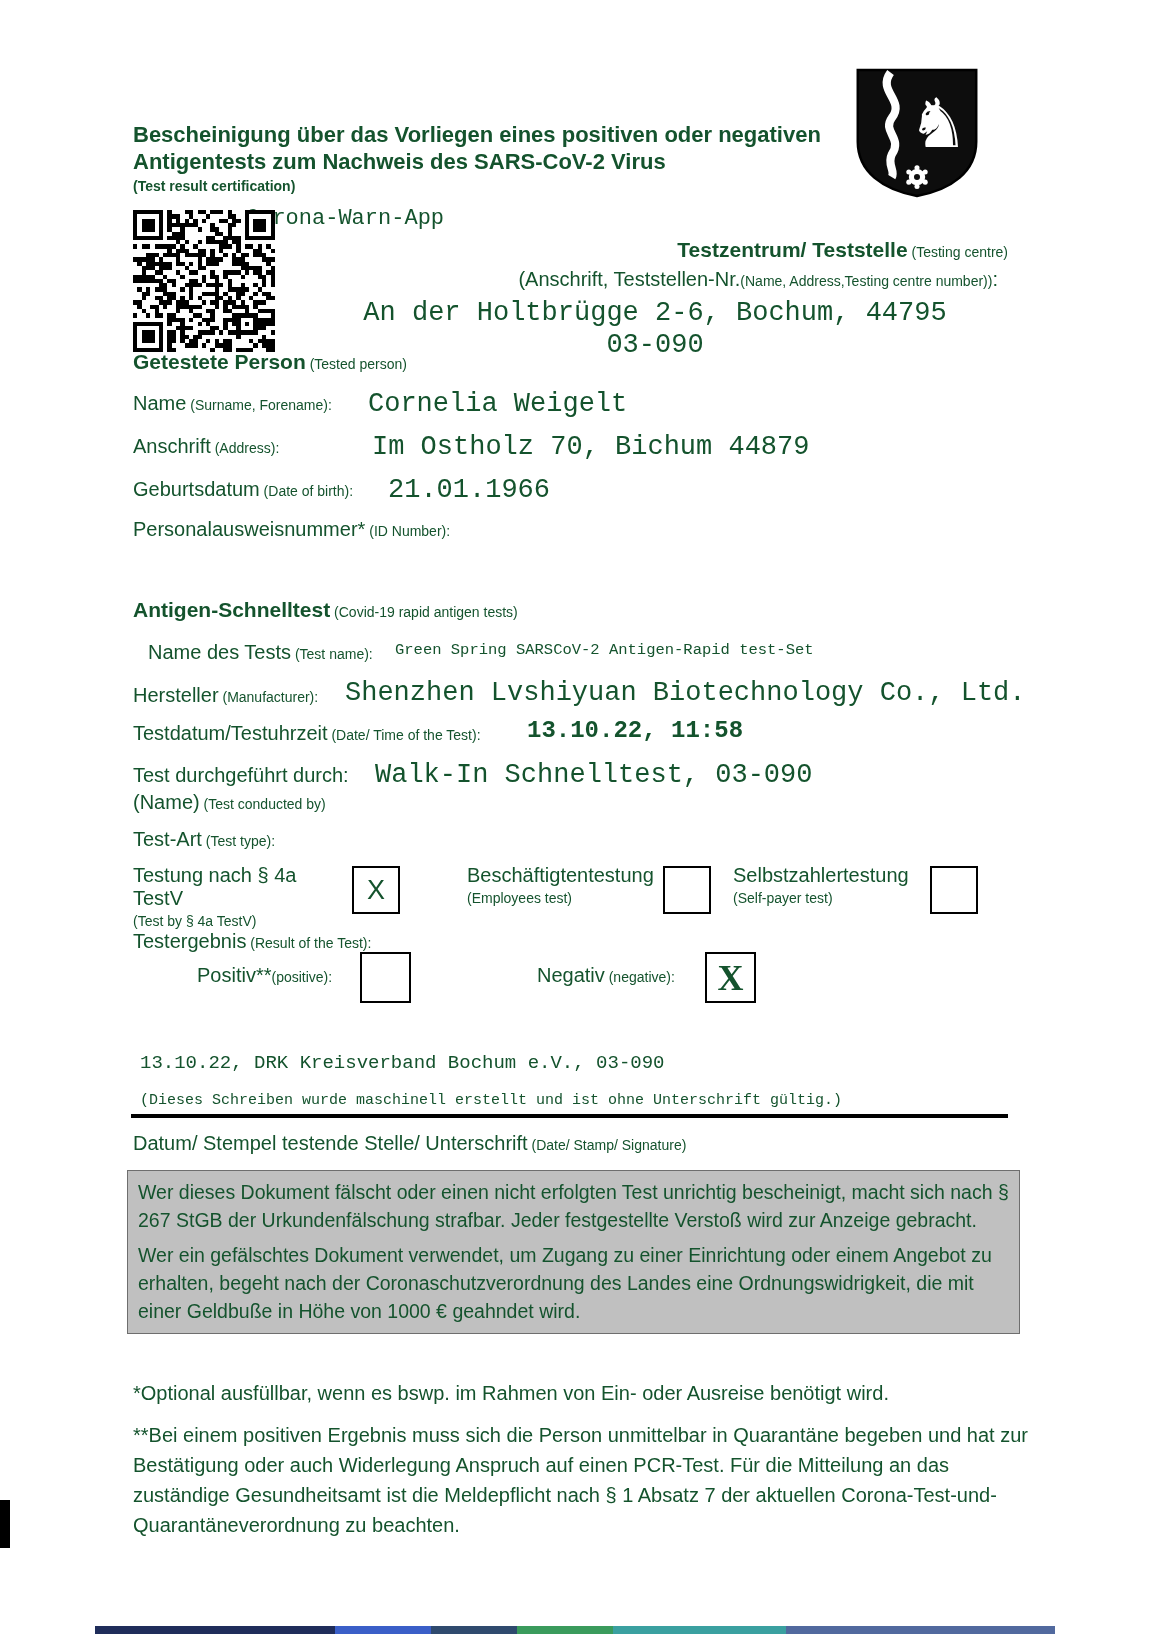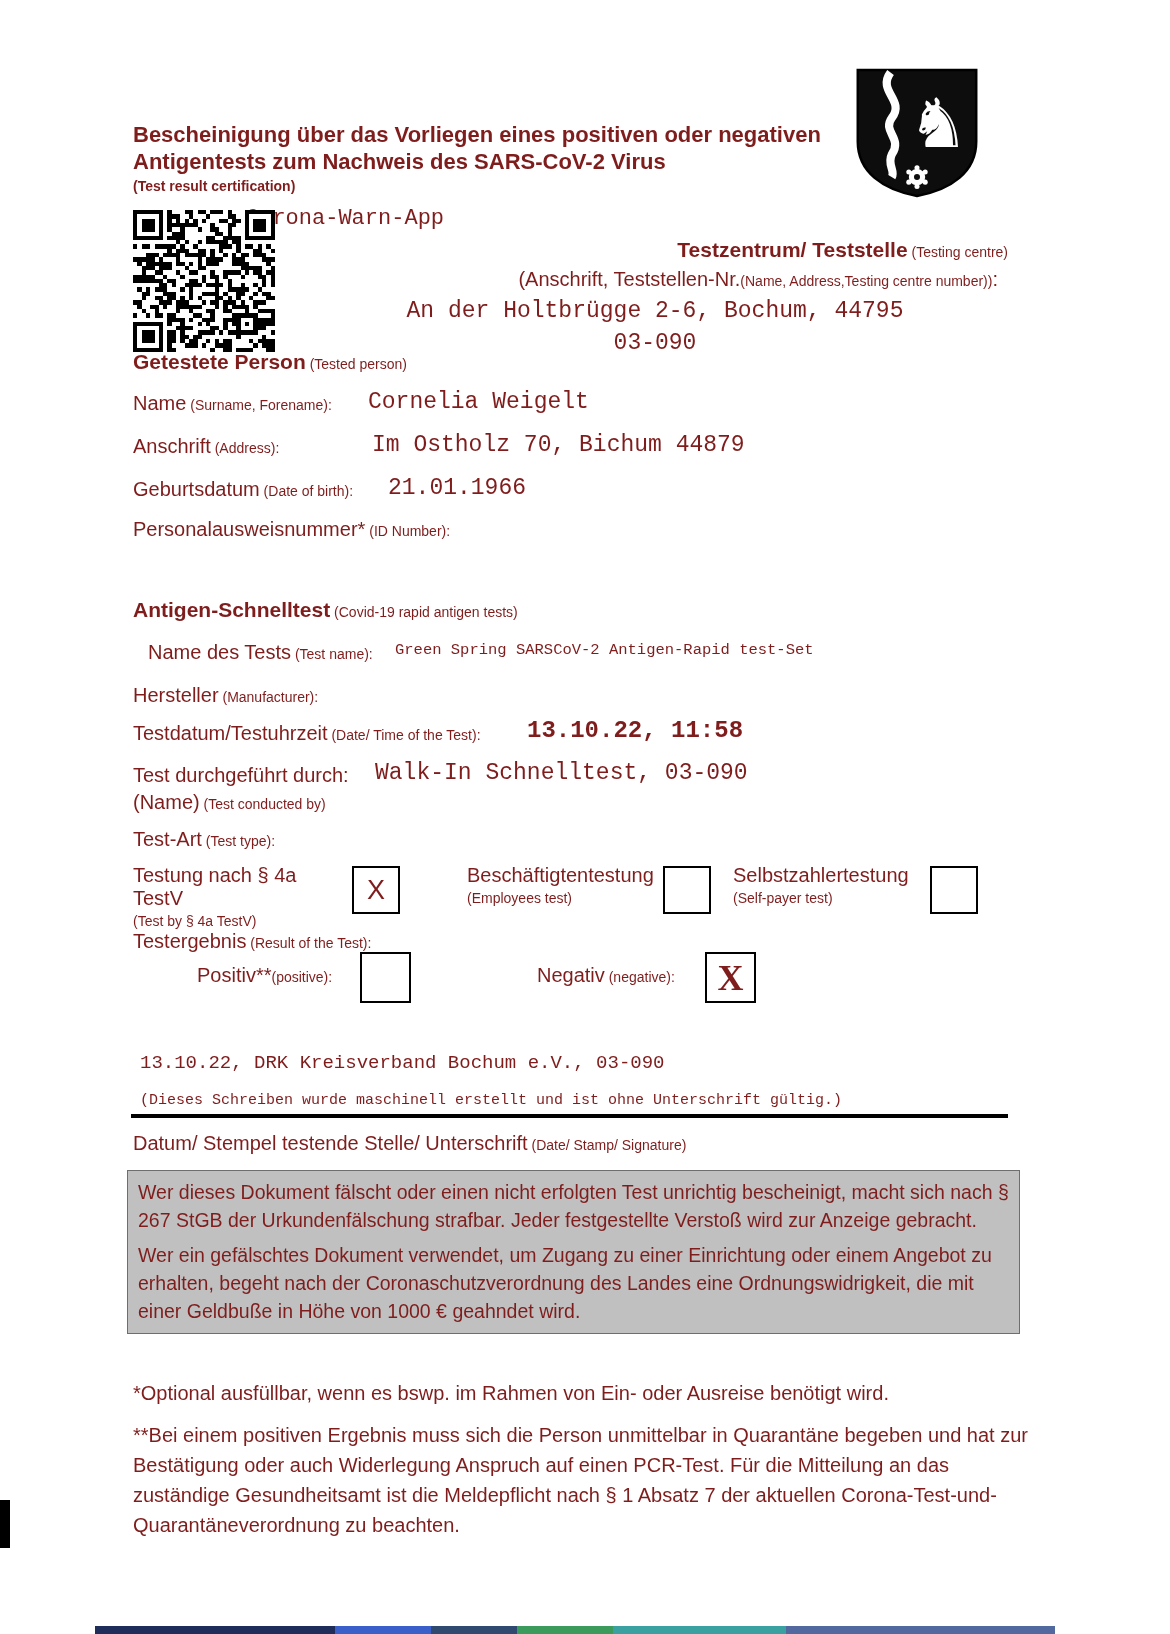--- a/index.html
+++ b/index.html
@@ -1,26 +1,26 @@
 <!DOCTYPE html>
 <html><head>
 <meta charset="utf-8">
 <style>
   html,body{margin:0;padding:0;background:#fff;}
   .page{position:relative;width:1170px;height:1634px;background:#fff;overflow:hidden;
-        font-family:"Liberation Sans",sans-serif;color:#7f1d1d;}
+        font-family:"Liberation Sans",sans-serif;color:#14532d;}
   .abs{position:absolute;}
   .b{font-weight:bold;}
   .t22{font-size:22px;line-height:1.22;}
   .t20{font-size:20px;}
   .t21{font-size:21px;}
   .en{font-size:14px;font-weight:normal;}
   .en-b{font-size:14px;font-weight:bold;}
   .mono{font-family:"Liberation Mono","DejaVu Sans Mono",monospace;}
-  .v23{font-size:23px;font-family:Liberation Mono, monospace;}
+  .v23{font-size:27px;font-family:Liberation Mono, monospace;}
   .v27{font-size:27px;}
   .v24{font-size:24px;}
   .v15{font-size:15.5px;}
   .right{text-align:right;}
   .center{text-align:center;}
   .cb{position:absolute;width:44px;height:44px;border:2.5px solid #000;background:#fff;
       display:flex;align-items:center;justify-content:center;
       font-family:"Liberation Sans",sans-serif;font-size:27px;}
   .cb-big{width:47px;height:47px;}
   .cb-heavy{font-family:"Liberation Serif",serif;font-weight:bold;font-size:36px;}
@@ -551,20 +551,21 @@
   </div>
 
   <div class="abs t20" style="left:148px;top:641px;">
     <span>Name des Tests</span><span class="en"> (Test name):</span>
   </div>
   <div class="abs mono v15" style="left:395px;top:641px;">Green Spring SARSCoV-2 Antigen-Rapid test-Set</div>
 
   <div class="abs t20" style="left:133px;top:684px;">
     <span>Hersteller</span><span class="en"> (Manufacturer):</span>
   </div>
+  <div class="abs mono v27" style="left:345px;top:678px;">Shenzhen Lvshiyuan Biotechnology Co., Ltd.</div>
 
   <div class="abs t20" style="left:133px;top:722px;">
     <span>Testdatum/Testuhrzeit</span><span class="en"> (Date/ Time of the Test):</span>
   </div>
   <div class="abs mono v24" style="left:527px;top:717px;font-weight:bold;">13.10.22, 11:58</div>
 
   <div class="abs t20" style="left:133px;top:764px;">Test durchgeführt durch:</div>
   <div class="abs mono v23" style="left:375px;top:760px;">Walk-In Schnelltest, 03-090</div>
   <div class="abs t20" style="left:133px;top:791px;">
     <span>(Name)</span><span class="en"> (Test conducted by)</span>

